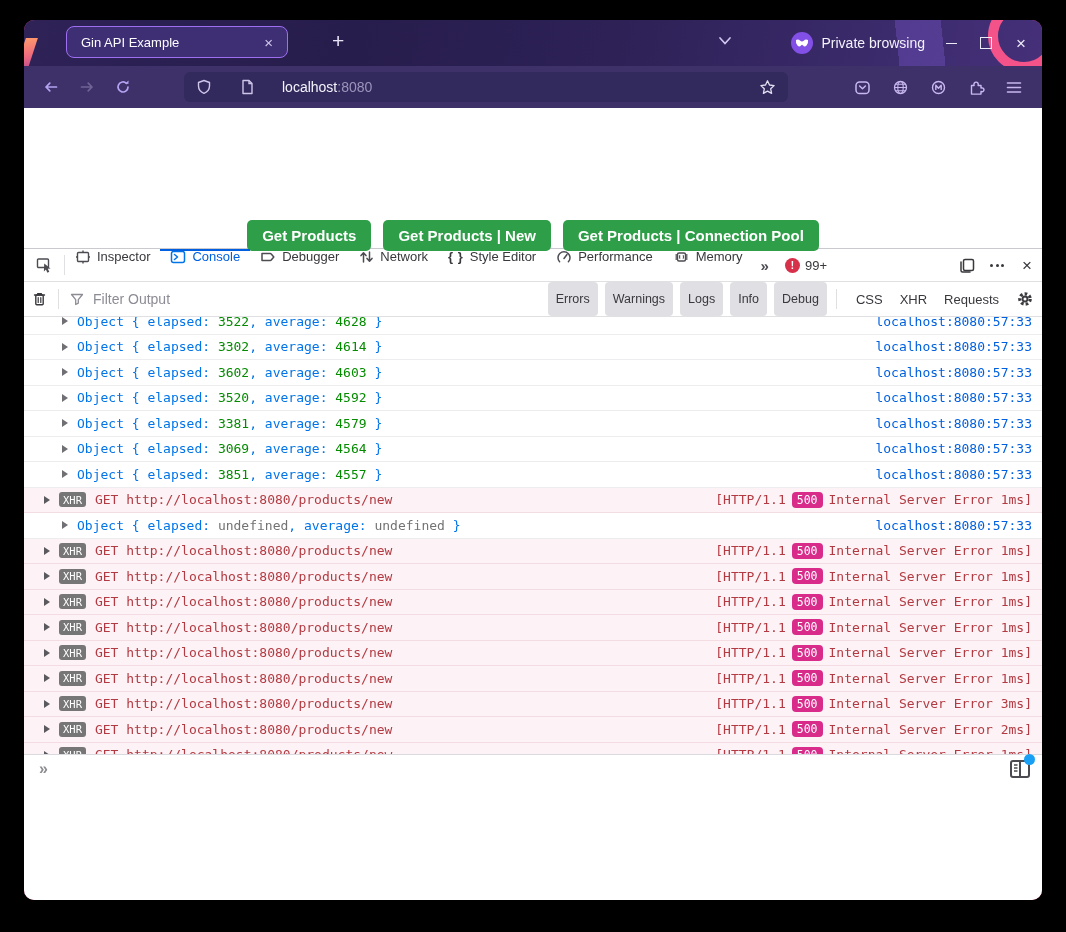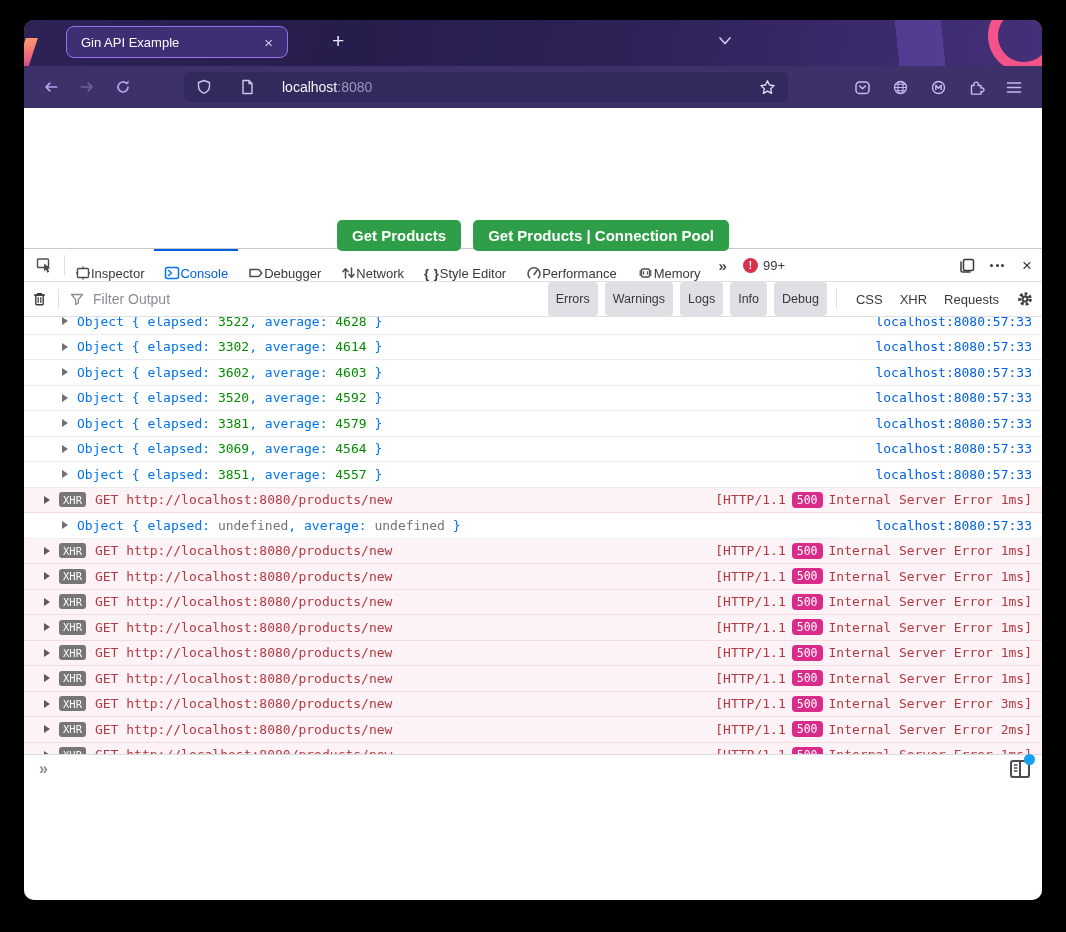--- a/index.html
+++ b/index.html
@@ -52,21 +52,21 @@
   .page{flex:1;background:#fff;position:relative;}
   .btn-row{position:absolute;top:112px;left:0;right:0;display:flex;justify-content:center;gap:12px;}
   .gbtn{background:#2f9e48;color:#fff;font-weight:700;font-size:15px;padding:0 15px;height:31px;
     border:none;border-radius:5px;display:flex;align-items:center;font-family:"Liberation Sans",sans-serif;}
 
   
   .dt-toolbar{flex:0 0 34px;box-sizing:border-box;border-top:1px solid #c9c9ce;border-bottom:1px solid #e0e0e2;
     background:#fff;display:flex;align-items:stretch;font-size:13px;color:#38383d;}
   .dt-pick{display:flex;align-items:center;justify-content:center;width:40px;}
   .v-div{width:1px;background:#e0e0e2;margin:6px 0;}
-  .dt-tab{display:flex;align-items:flex-end;padding:0 10px;position:relative;white-space:nowrap;}
+  .dt-tab{display:flex;align-items:flex-start;gap:6px;padding:0 10px;position:relative;white-space:nowrap;}
   .dt-tab.active{color:#0061e0;}
   .dt-tab.active::before{content:"";position:absolute;top:0;left:0;right:0;height:2px;background:#0060df;}
   .dt-more{display:flex;align-items:center;font-size:15px;font-weight:700;color:#4c4c52;padding:0 8px;}
   .dt-more::before{content:"»";}
   .err-badge-wrap{display:flex;align-items:center;gap:5px;padding:0 8px;}
   .err-circle{width:15px;height:15px;border-radius:50%;background:#d7304b;color:#fff;font-size:10px;
     font-weight:700;display:flex;align-items:center;justify-content:center;}
   .err-circle::before{content:"!";}
   .err-count{font-size:13px;color:#38383d;}
   .dt-right{margin-left:auto;display:flex;align-items:center;}
@@ -130,20 +130,39 @@
         <span class="tab-close"></span>
       </div>
       <div class="newtab"></div>
 
       <div class="tabs-chevron">
         <svg width="14" height="10" viewBox="0 0 14 10">
             <polyline points="2,2 7,7.5 12,2" fill="none" stroke="#cfc4ef" stroke-width="1.7" stroke-linecap="round"></polyline>
           </svg>
       </div>
 
+      <div class="right-cluster">
+        <div class="pb-badge">
+          <span class="pb-icon">
+            <svg width="14" height="9" viewBox="0 0 14 9">
+                <path d="M1 1 Q3.5 0 5 1.5 Q6 2.6 7 2.6 Q8 2.6 9 1.5 Q10.5 0 13 1 Q13.6 4.5 11.5 6.5 Q9.6 8.3 8 6.5 Q7.5 5.8 7 5.8 Q6.5 5.8 6 6.5 Q4.4 8.3 2.5 6.5 Q0.4 4.5 1 1 Z" fill="#fff"></path>
+              </svg>
+          </span>
+          <span class="pb-label">Private browsing</span>
+        </div>
+        <div class="win-btn">
+            <span class="min-glyph"></span>
+          </div>
+        <div class="win-btn">
+            <span class="max-glyph"></span>
+          </div>
+        <div class="win-btn">
+            <span class="close-glyph"></span>
+          </div>
+      </div>
     </div>
 
     <div class="navbar">
       <div class="nav-icon">
         <svg width="16" height="16" viewBox="0 0 16 16">
             <path d="M13.5 8 H3 M6.8 4.2 L3 8 l3.8 3.8" fill="none" stroke="#b4a2f2" stroke-width="1.7" stroke-linecap="round" stroke-linejoin="round"></path>
           </svg>
       </div>
       <div class="nav-icon" style="margin-left:10px;">
         <svg width="16" height="16" viewBox="0 0 16 16">
@@ -206,20 +225,21 @@
           <svg width="16" height="13" viewBox="0 0 16 13">
               <path d="M1.5 2 h13 M1.5 6.5 h13 M1.5 11 h13" stroke="#c9b8f0" stroke-width="1.6" stroke-linecap="round"></path>
             </svg>
         </span>
       </div>
     </div>
 
     <div class="page">
       <div class="btn-row">
         <button class="gbtn">Get Products</button>
+        <button class="gbtn">Get Products | New</button>
         <button class="gbtn">Get Products | Connection Pool</button>
       </div>
     </div>
 
     <div class="dt-toolbar">
       <div class="dt-pick">
         <svg width="17" height="17" viewBox="0 0 17 17">
             <rect x="1.5" y="2" width="11" height="8.5" rx="1" fill="none" stroke="#4c4c52" stroke-width="1.4"></rect>
             <path d="M8.2 6.6 l6.4 4.9 -2.8 .25 1.5 3.1 -1.9 .85 -1.5 -3.1 -2 2 Z" fill="#4c4c52"></path>
           </svg>

